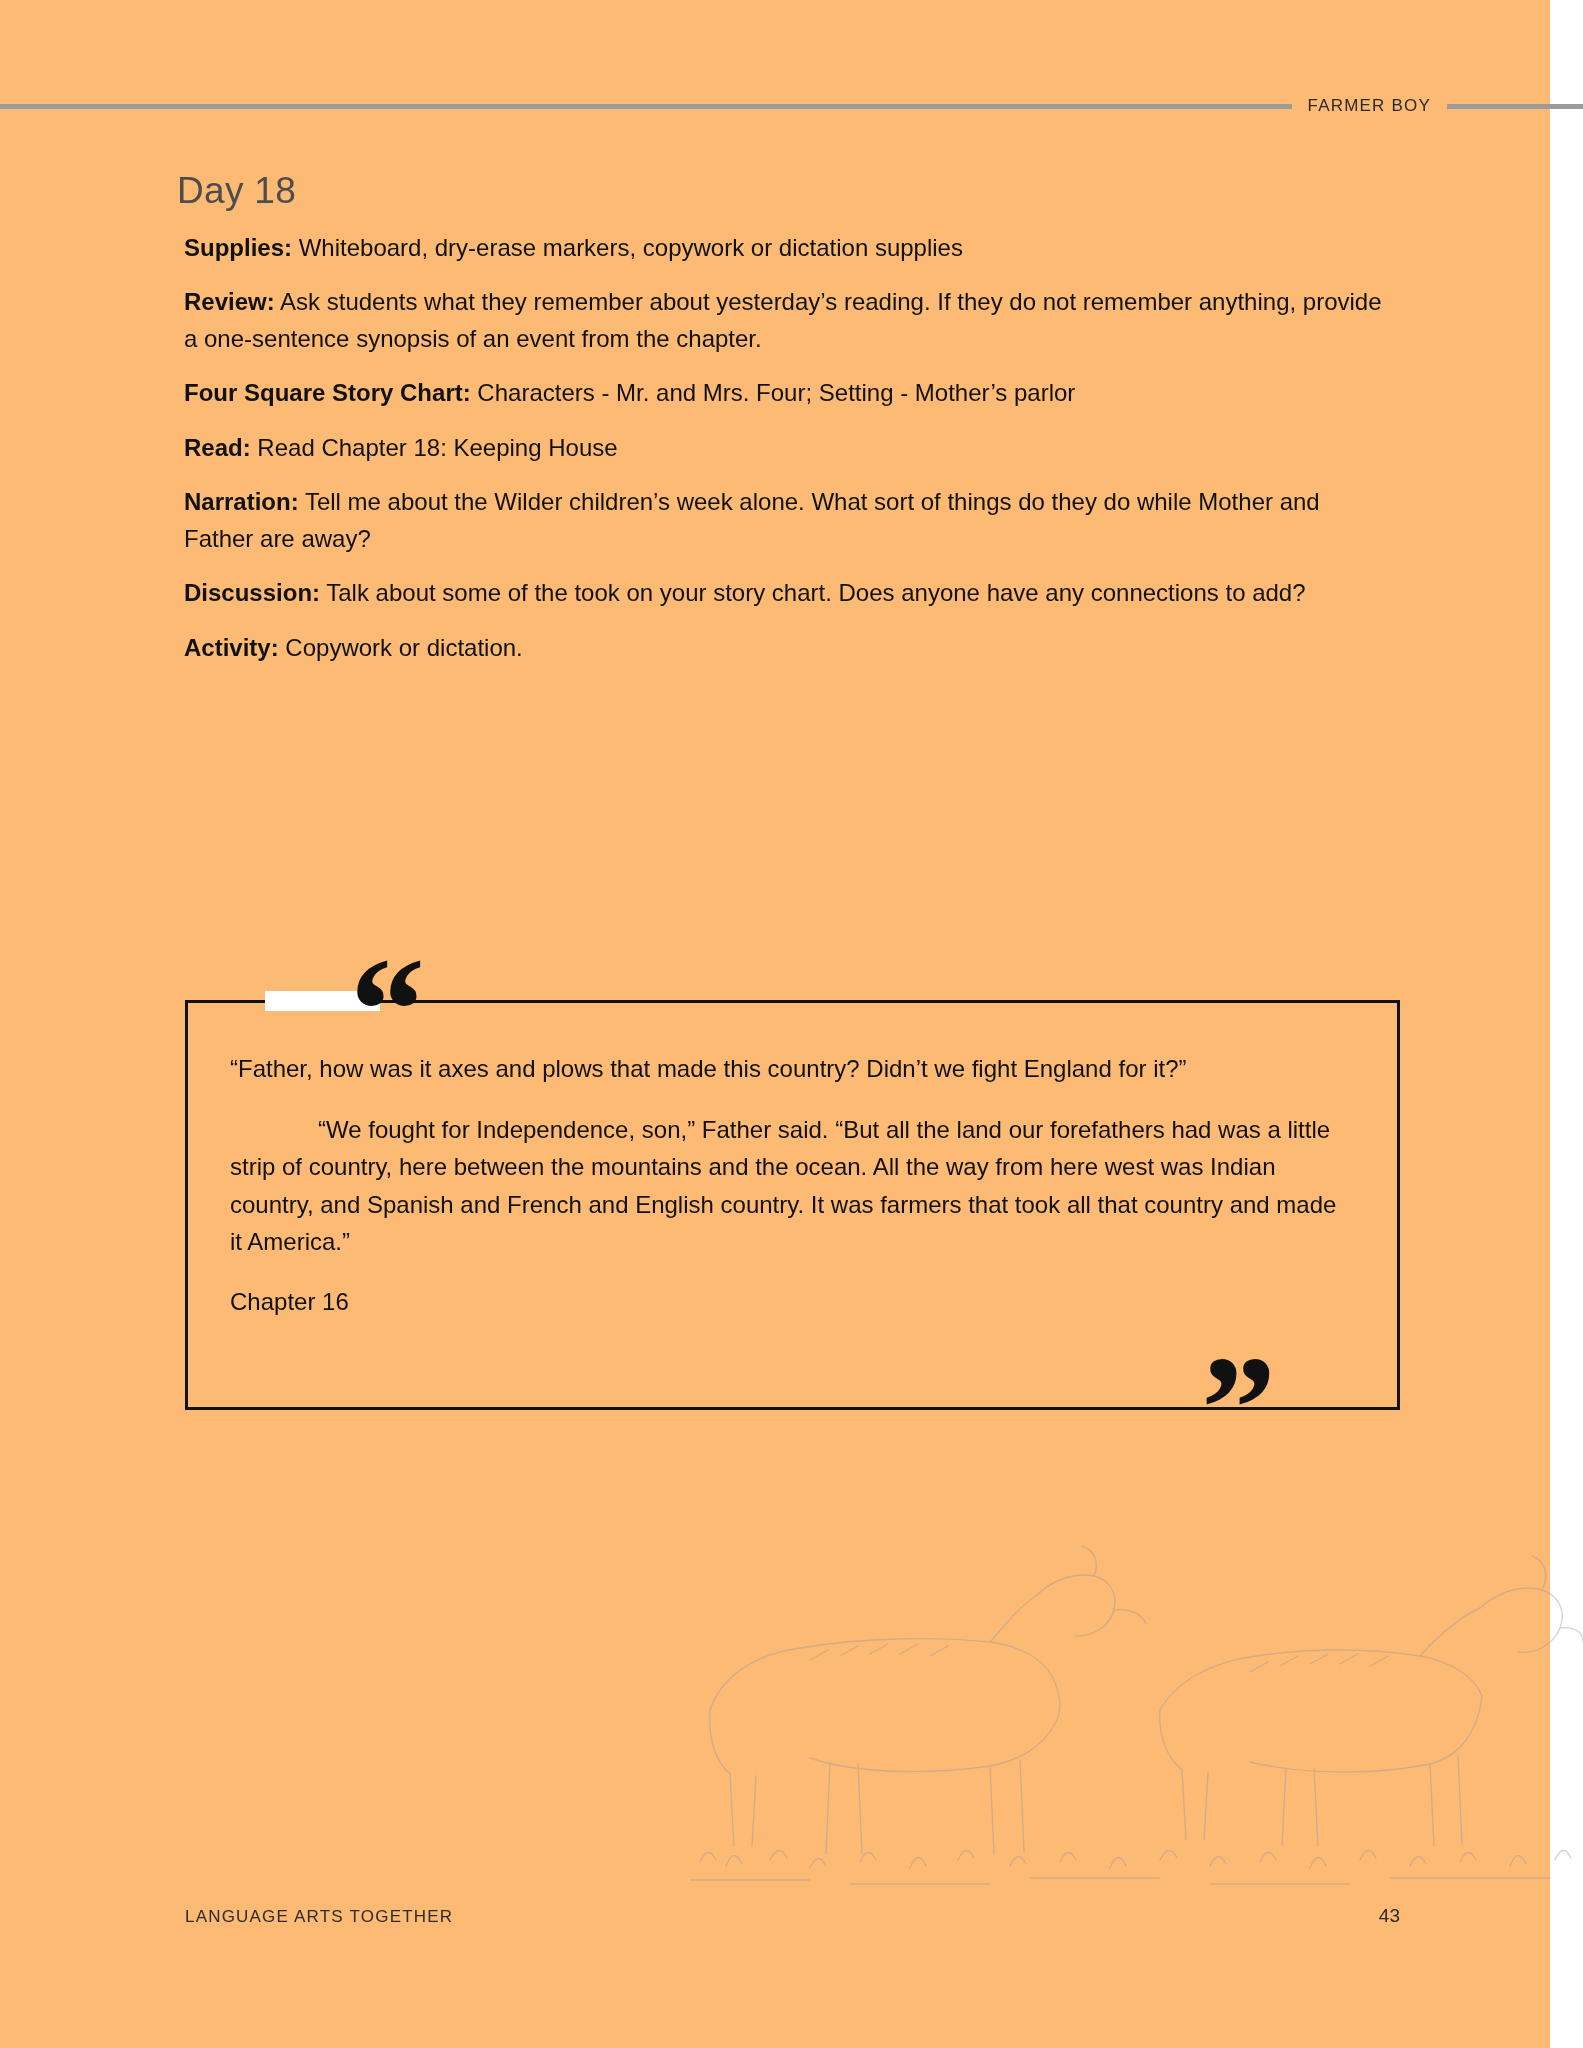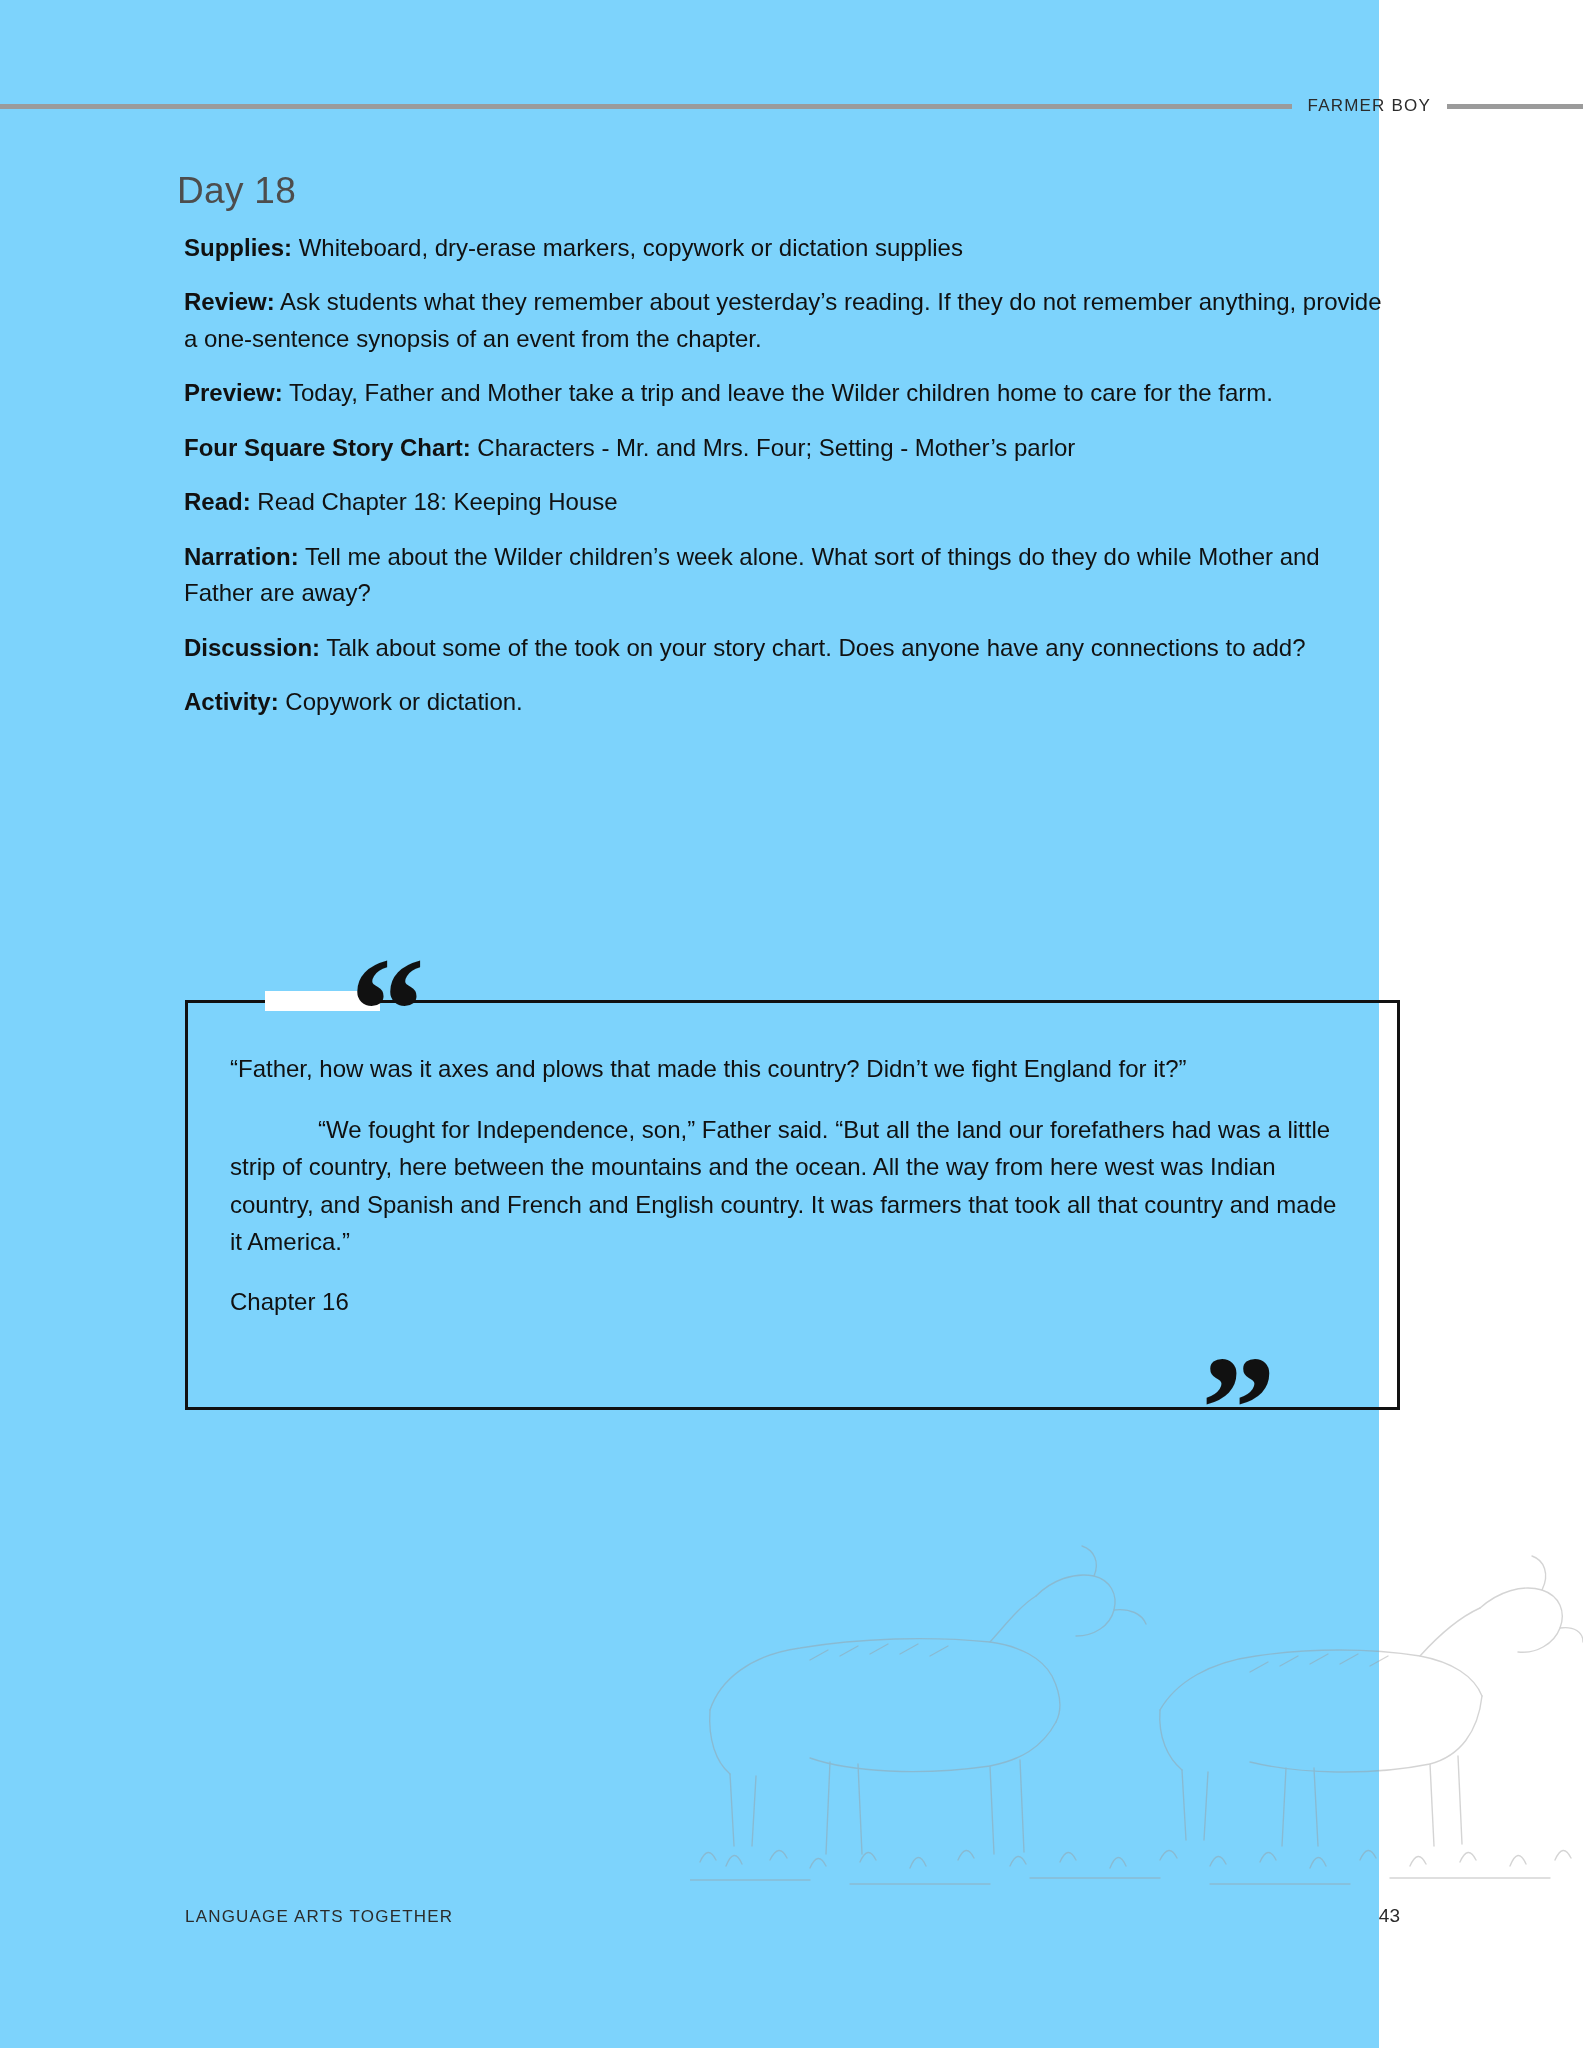--- a/index.html
+++ b/index.html
@@ -12,23 +12,23 @@
     height: 2048px;
     font-family: "Liberation Sans", sans-serif;
     color: #111111;
     position: relative;
     overflow: hidden;
   }
 
   .page {
     position: absolute;
     left: 0; top: 0;
-    width: 1379px;
+    width: 1550px;
     height: 2048px;
-    background: #7dd3fc;
+    background: #fdba74;
   }
 
   
   .header {
     position: absolute;
     left: 0;
     top: 96px;
     width: 1583px;
     height: 20px;
     display: flex;
@@ -197,23 +197,20 @@
     <h1 class="day-title">Day 18</h1>
 
     <p class="para">
       <b>Supplies:</b><span> Whiteboard, dry-erase markers, copywork or dictation supplies</span>
     </p>
 
     <p class="para">
       <b>Review:</b><span> Ask students what they remember about yesterday’s reading. If they do not remember anything, provide a one-sentence synopsis of an event from the chapter.</span>
     </p>
 
-    <p class="para">
-      <b>Preview:</b><span> Today, Father and Mother take a trip and leave the Wilder children home to care for the farm.</span>
-    </p>
 
     <p class="para">
       <b>Four Square Story Chart:</b><span>  Characters - Mr. and Mrs. Four; Setting - Mother’s parlor</span>
     </p>
 
     <p class="para">
       <b>Read:</b><span> Read Chapter 18: Keeping House</span>
     </p>
 
     <p class="para">

